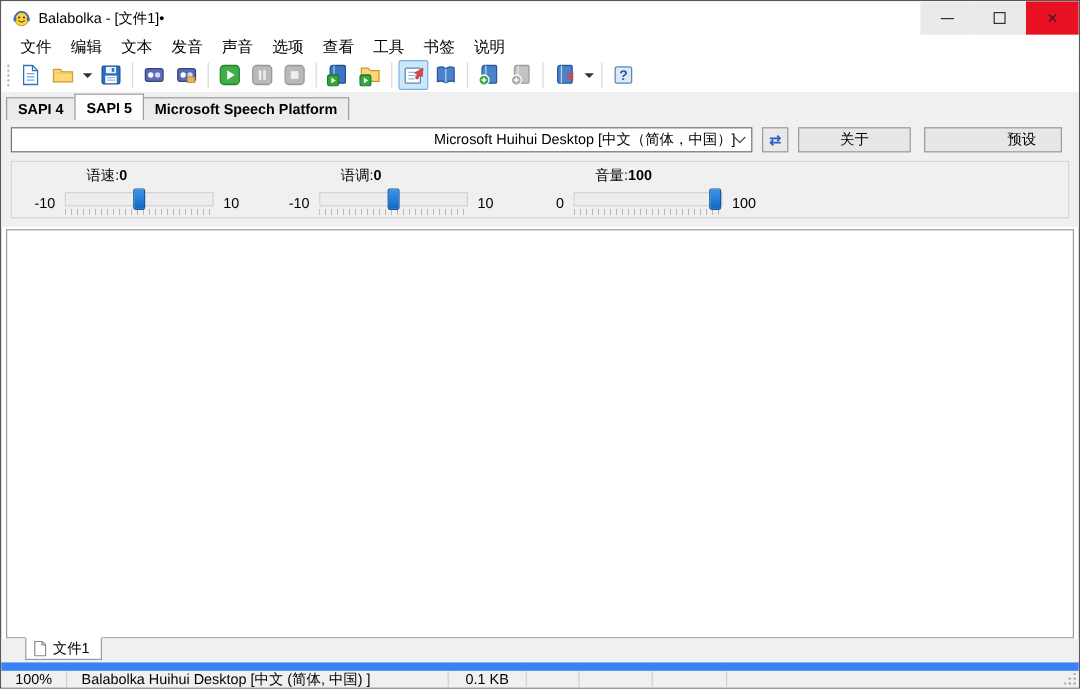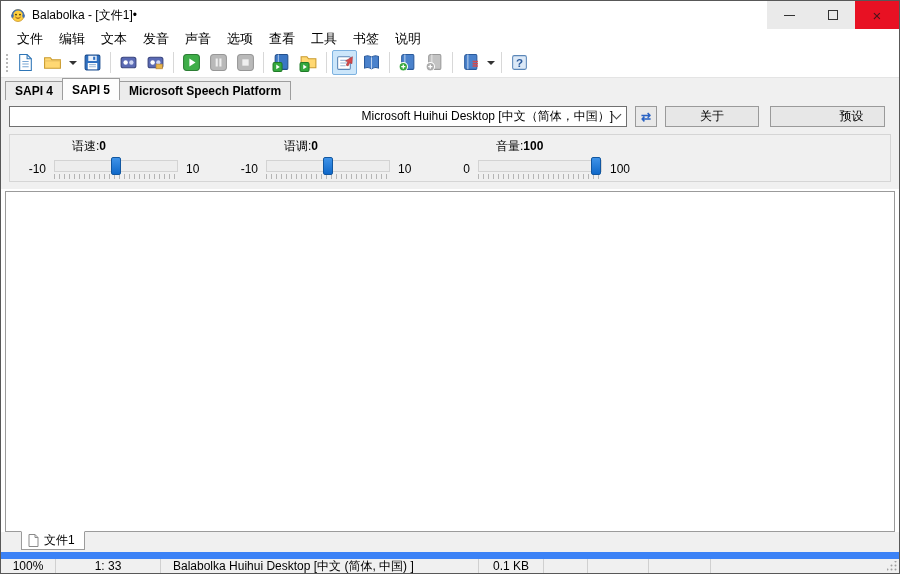--- a/index.html
+++ b/index.html
@@ -352,21 +352,20 @@
       <svg viewBox="0 0 11 13">
         <path d="M1 .5h6l3 3v9H1z" fill="#fff" stroke="#8a8a8a"></path>
         <path d="M7 .5v3h3" fill="none" stroke="#8a8a8a"></path>
       </svg>
       <span>文件1</span>
     </div>
   </div>
 
   <div class="statusbar">
     <div class="sb sb-zoom">100%</div>
-    <div class="sb sb-pos">1:  33</div>
     <div class="sb sb-voice">Balabolka Huihui Desktop [中文 (简体, 中国) ]</div>
     <div class="sb sb-size">0.1 KB</div>
     <div class="sb sb-e1"></div>
     <div class="sb sb-e2"></div>
     <div class="sb sb-e3"></div>
     <div class="sb sb-last">
       <svg class="grip" viewBox="0 0 10 10">
         <circle cx="8.5" cy="8.5" r="1" fill="#a0a0a0"></circle>
         <circle cx="8.5" cy="4.5" r="1" fill="#a0a0a0"></circle>
         <circle cx="4.5" cy="8.5" r="1" fill="#a0a0a0"></circle>

